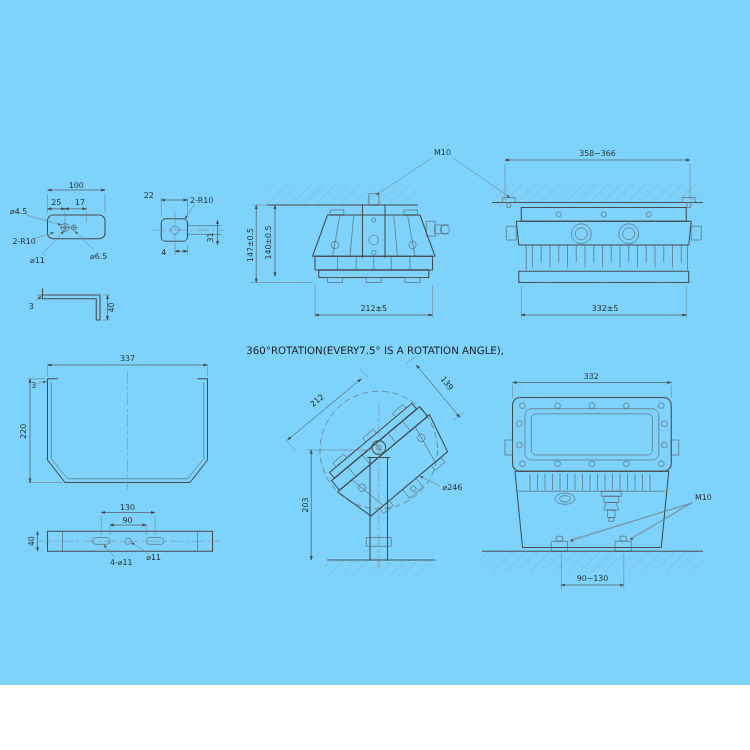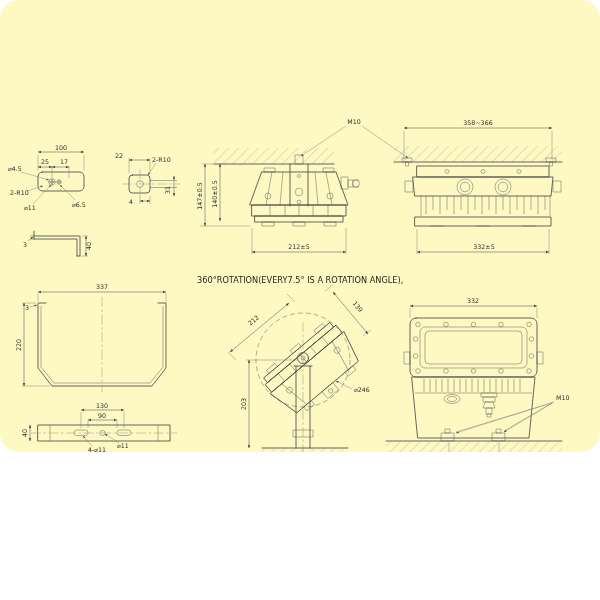--- a/index.html
+++ b/index.html
@@ -1,16 +1,16 @@
 <!DOCTYPE html>
 <html><head>
 <meta charset="utf-8">
 <style>
   html,body{margin:0;padding:0;background:#ffffff;}
-  .canvas{position:relative;width:600px;height:452px;background:#fef9c3;overflow:hidden;border-radius:19px;}
+  .canvas{position:relative;width:600px;height:548px;background:#7dd3fc;overflow:hidden;}
   svg{display:block;}
   .ln{fill:none;stroke:#4b4b4b;stroke-width:.85;stroke-linejoin:round;stroke-linecap:round;}
   .tn{fill:none;stroke:#5f5f5f;stroke-width:.5;stroke-linejoin:round;}
   .dim{fill:none;stroke:#555;stroke-width:.55;}
   .ext{fill:none;stroke:#7a7a7a;stroke-width:.45;}
   .cl{fill:none;stroke:#8a8a8a;stroke-width:.45;stroke-dasharray:10 2.5 2.5 2.5;}
   .dash{fill:none;stroke:#6a6a6a;stroke-width:.55;stroke-dasharray:5 3;}
   text{font-family:"DejaVu Sans","Liberation Sans",sans-serif;font-size:6.3px;fill:#2d2d2d;}
   .note{font-size:8.2px;fill:#1e1e1e;}
 </style>

